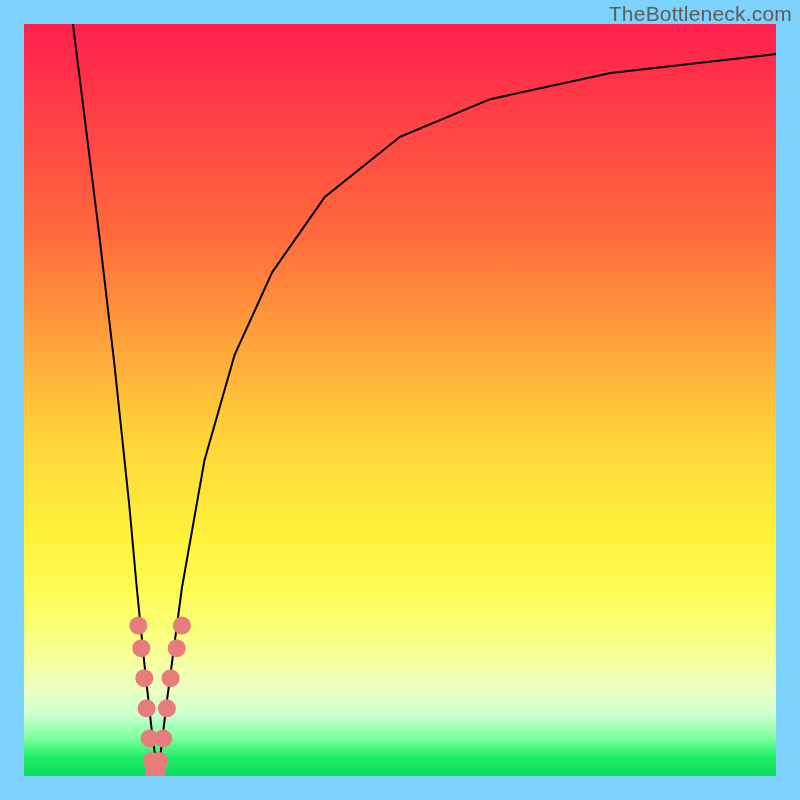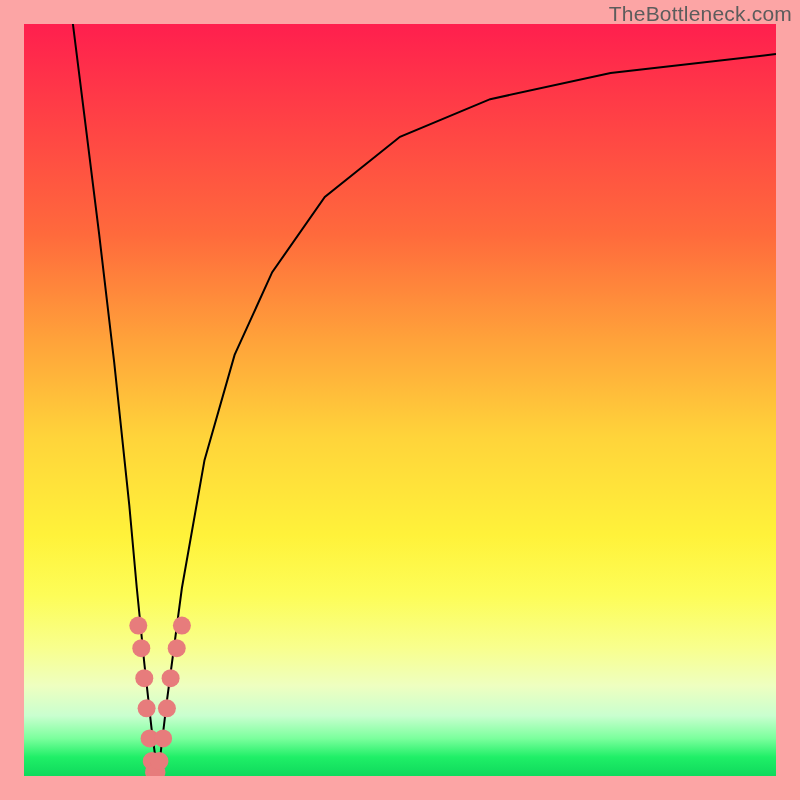--- a/index.html
+++ b/index.html
@@ -7,21 +7,21 @@
     padding: 0;
     width: 800px;
     height: 800px;
     overflow: hidden;
     background: #000;
     font-family: Arial, Helvetica, sans-serif;
   }
   .frame {
     position: absolute;
     inset: 0;
-    background: #fca5a5;
+    background: #7dd3fc;
   }
   .plot {
     position: absolute;
     left: 24px;
     top: 24px;
     width: 752px;
     height: 752px;
     overflow: hidden;
   }
   .gradient {

